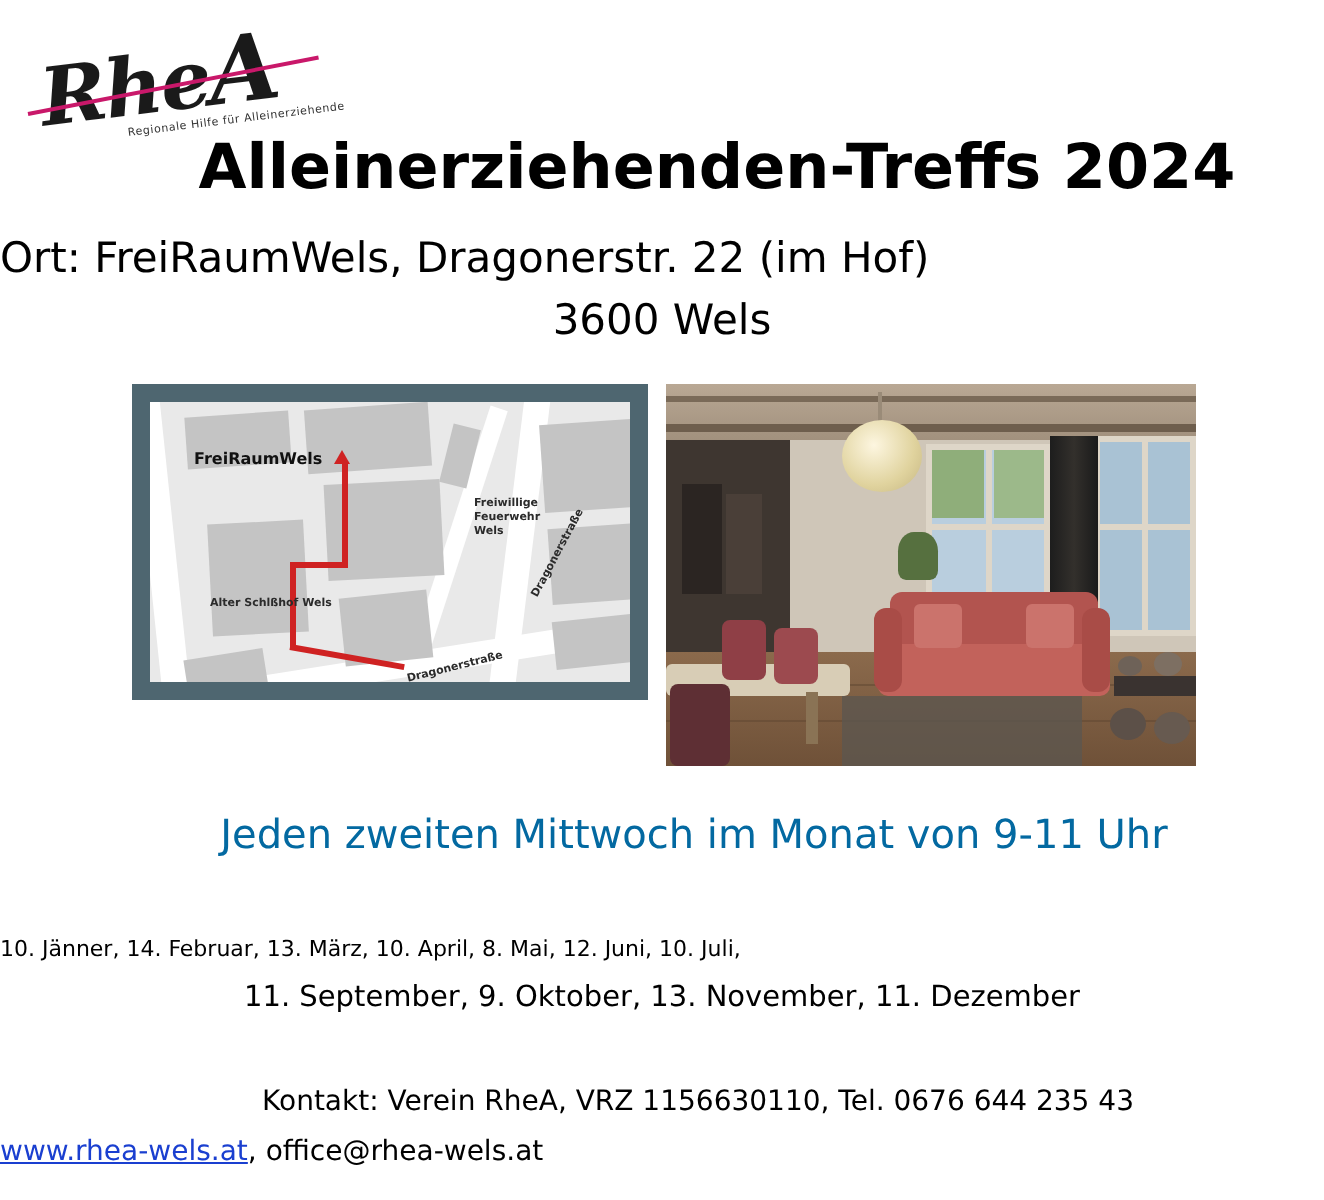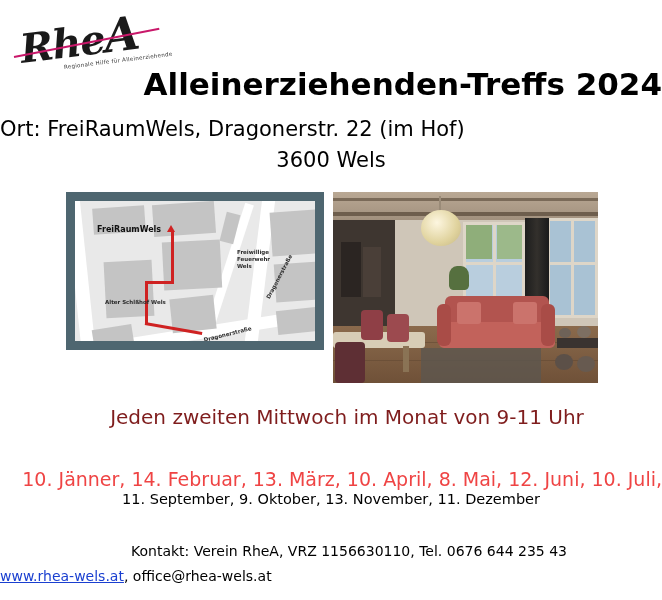--- a/index.html
+++ b/index.html
@@ -72,21 +72,21 @@
     transform: rotate(-11deg);
     transform-origin: left center;
     opacity: 0;
   }
 
   
   .title {
     position: absolute;
     left: 0; right: 0;
     top: 66px;
-    text-align: right;
+    text-align: center;
     font-size: 31px;
     font-weight: bold;
     color: #000;
     font-family: "DejaVu Sans", sans-serif;
     padding-left: 55px;
   }
   .subtitle1 {
     position: absolute;
     left: 0; right: 0;
     top: 117px;
@@ -182,30 +182,30 @@
   }
   .p-el { position: absolute; }
 
   
   .line-main {
     position: absolute;
     left: 0; right: 0;
     top: 405px;
     text-align: center;
     font-size: 20px;
-    color: #7f1d1d;
+    color: #0369a1;
     margin-left: 32px;
   }
   .dates1 {
     position: absolute;
     left: 0; right: 0;
     top: 468px;
-    text-align: right;
-    font-size: 19px;
-    color: #ef4444;
+    text-align: left;
+    font-size: 11px;
+    color: #000000;
   }
   .dates2 {
     position: absolute;
     left: 0; right: 0;
     top: 491px;
     text-align: center;
     font-size: 14.5px;
     color: #000;
   }
   .contact {

